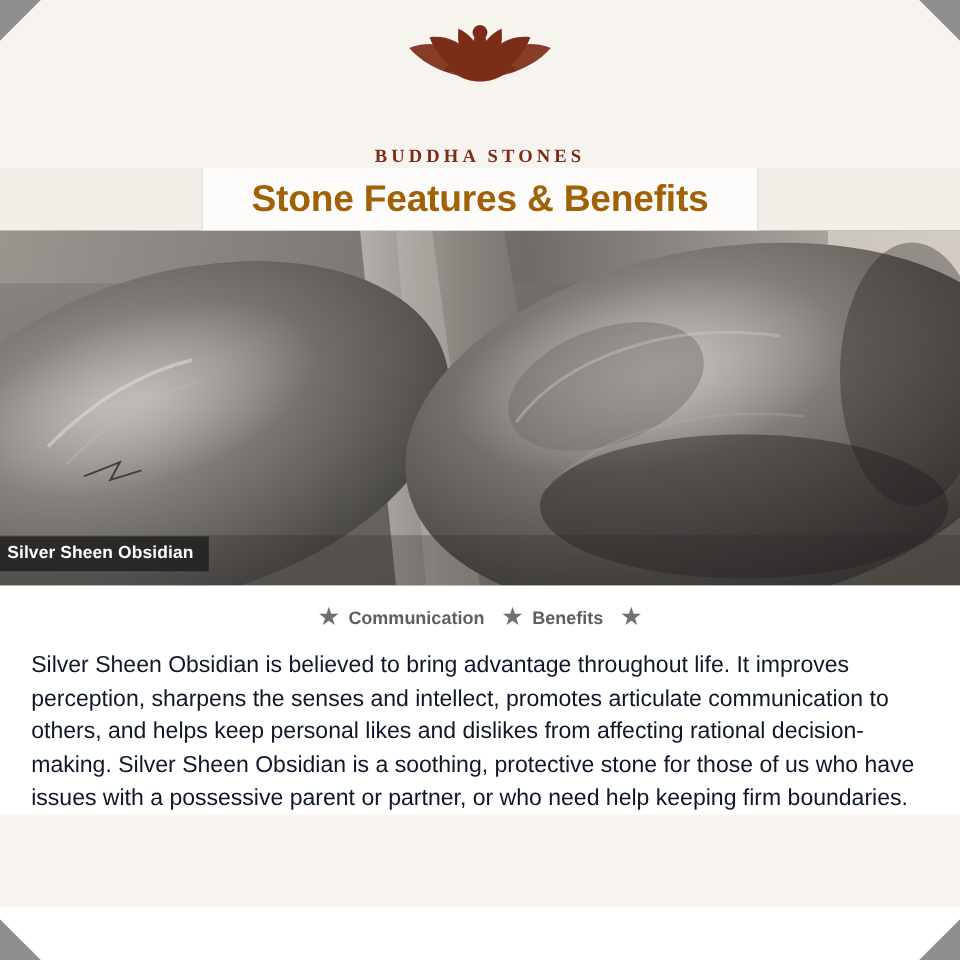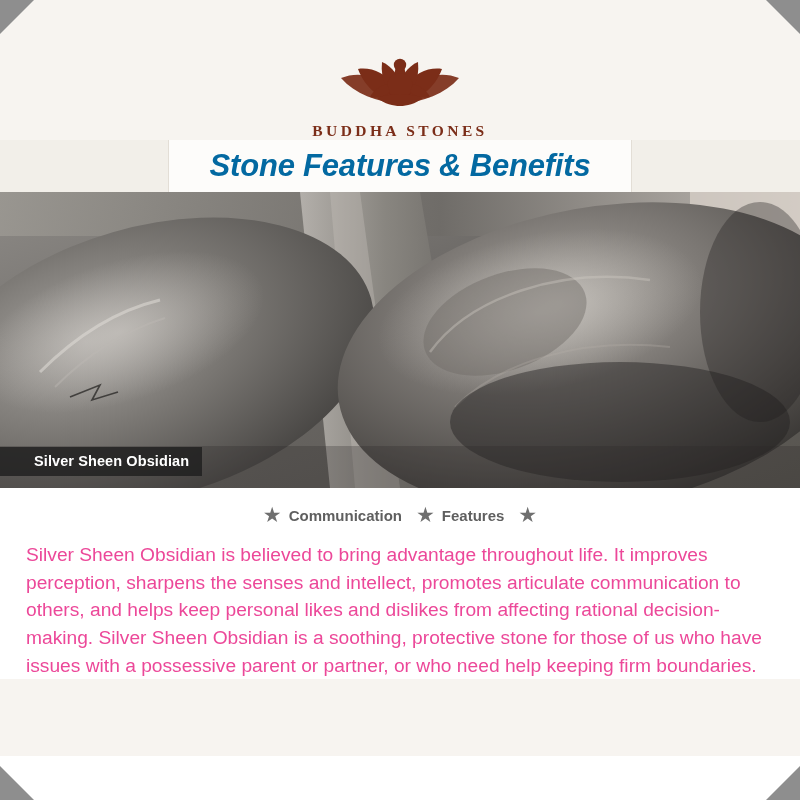--- a/index.html
+++ b/index.html
@@ -51,21 +51,21 @@
   }
 
   
   .header {
     position: relative;
     height: 140px;
     background: #f7f4f0;
     display: flex;
     flex-direction: column;
     align-items: center;
-    justify-content: flex-end;
+    justify-content: space-between;
     box-sizing: border-box;
     z-index: 3;
   }
   .logo-mark {
     width: 170px;
     height: 82px;
     display: block;
   }
   .brand-name {
     margin-top: 2px;
@@ -92,24 +92,23 @@
     background: #fdfcfa;
     border-left: 1px solid #e3ded6;
     border-right: 1px solid #e3ded6;
     display: flex;
     align-items: center;
     justify-content: center;
   }
   .page-title {
     font-size: 31px;
     font-weight: bold;
-    color: #0369a1;
+    color: #a16207;
     letter-spacing: -0.2px;
     white-space: nowrap;
-    font-style: italic;
   }
 
   
   .photo {
     position: relative;
     width: 800px;
     height: 296px;
     overflow: hidden;
     background: #6d6a68;
     z-index: 2;
@@ -120,21 +119,21 @@
     height: 296px;
   }
   .caption {
     position: absolute;
     left: 0;
     bottom: 12px;
     background: rgba(28,28,28,0.78);
     color: #ffffff;
     font-size: 14.5px;
     font-weight: bold;
-    padding: 6px 13px 7px 34px;
+    padding: 6px 13px 7px 6px;
     letter-spacing: 0.1px;
   }
 
   
   .content {
     position: relative;
     background: #ffffff;
     padding: 18px 26px 0 26px;
     z-index: 3;
   }
@@ -158,21 +157,21 @@
   }
   .benefit .label {
     font-size: 15px;
     font-weight: bold;
     color: #5f5f5f;
   }
 
   .description {
     font-size: 19.2px;
     line-height: 1.44;
-    color: #ec4899;
+    color: #0f172a;
     text-align: left;
     margin: 16px 0 0 0;
   }
 
   
   .footer {
     position: absolute;
     left: 0;
     right: 0;
     bottom: 0;
@@ -294,21 +293,21 @@
   </div>
 
   <div class="content">
     <div class="benefits">
       <div class="benefit">
         <span class="star">★</span>
         <span class="label">Communication</span>
       </div>
       <div class="benefit">
         <span class="star">★</span>
-        <span class="label">Features</span>
+        <span class="label">Benefits</span>
       </div>
       <div class="benefit">
         <span class="star">★</span>
       </div>
     </div>
 
     <p class="description">Silver Sheen Obsidian is believed to bring advantage throughout life. It improves perception, sharpens the senses and intellect, promotes articulate communication to others, and helps keep personal likes and dislikes from affecting rational decision-making. Silver Sheen Obsidian is a soothing, protective stone for those of us who have issues with a possessive parent or partner, or who need help keeping firm boundaries.</p>
   </div>
 
   <div class="footer">

